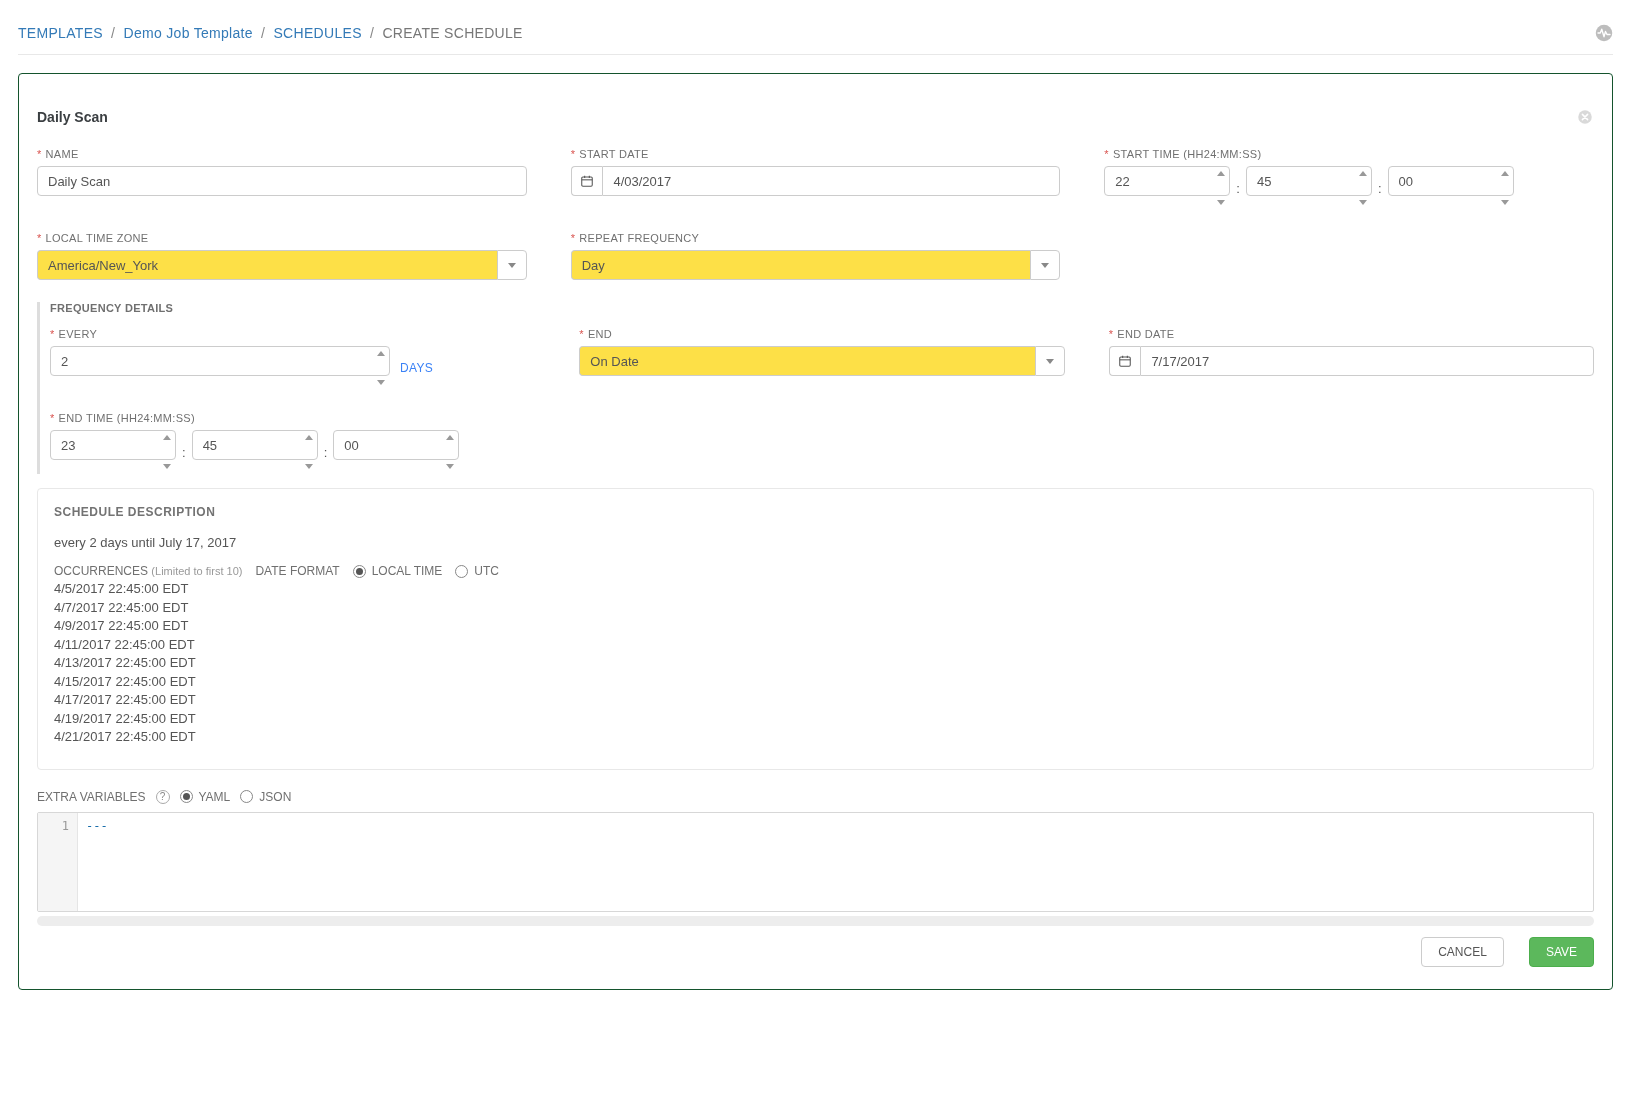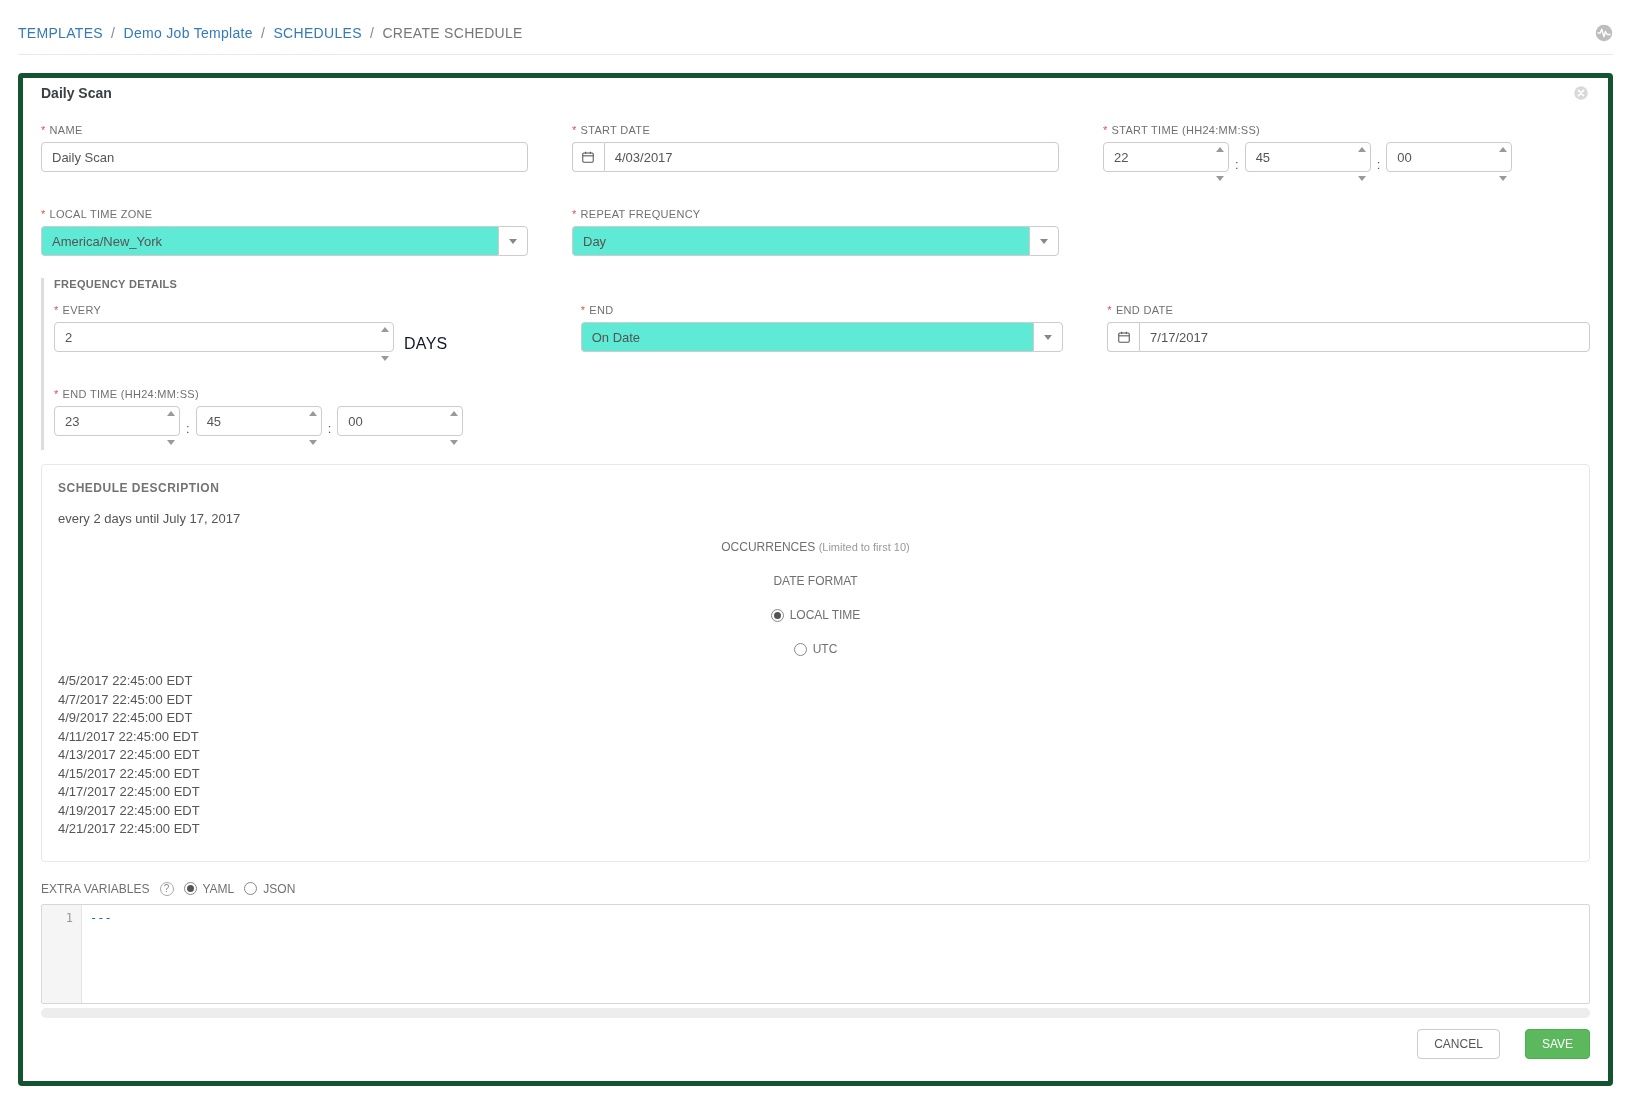--- a/index.html
+++ b/index.html
@@ -27,23 +27,23 @@
 }
 .breadcrumb a {
   color: #337ab7;
   text-decoration: none;
 }
 .breadcrumb .sep { color: #888; padding: 0 4px; }
 .activity-icon svg { display:block; }
 
 .panel {
   margin-top: 18px;
-  border: 5px solid #14532d;
+  border: 1px solid #14532d;
   border-radius: 4px;
-  padding: 6px 18px 22px;
+  padding: 34px 18px 22px;
   background: #fff;
 }
 
 .panel-header {
   display: flex;
   align-items: center;
   justify-content: space-between;
   margin-bottom: 22px;
 }
 .panel-title {
@@ -84,21 +84,21 @@
 }
 .select-wrap .select-body {
   flex: 1;
   height: 30px;
   border: 1px solid #ccc;
   border-right: none;
   border-radius: 4px 0 0 4px;
   padding: 4px 10px;
   font-size: 13px;
   color: #555;
-  background:#5eead4;
+  background:#fde047;
   display:flex;
   align-items:center;
 }
 .select-wrap .select-caret {
   width: 30px;
   height: 30px;
   border: 1px solid #ccc;
   border-radius: 0 4px 4px 0;
   background: #fff;
   display: flex;
@@ -173,21 +173,21 @@
   padding-left: 10px;
   margin-bottom: 14px;
 }
 .freq-title {
   font-size: 11px;
   letter-spacing: .3px;
   color: #707070;
   font-weight: 700;
   margin-bottom: 14px;
 }
-.unit { font-size:16px; color:#0f172a; margin-left:10px; letter-spacing:.3px; }
+.unit { font-size:12px; color:#3b82f6; margin-left:10px; letter-spacing:.3px; }
 
 .desc-box {
   border: 1px solid #e8e8e8;
   border-radius: 4px;
   padding: 16px 16px 22px;
   margin: 4px 0 20px;
 }
 .desc-title {
   font-size: 12px;
   color: #737373;
@@ -196,25 +196,24 @@
   margin-bottom: 16px;
 }
 .desc-summary {
   font-size: 13px;
   color: #555;
   margin-bottom: 14px;
 }
 .occ-row {
   display:flex;
   align-items:center;
-  gap: 20px;
+  gap: 13px;
   font-size: 12px;
   color: #707070;
-  margin-bottom: 16px;
-  flex-direction: column;
+  margin-bottom: 2px;
 }
 .occ-row .note { color:#999; font-size:11px; }
 .radio {
   display:inline-flex;
   align-items:center;
   gap:6px;
   cursor:pointer;
 }
 .radio .dot {
   width:13px;height:13px;border:1px solid #888;border-radius:50%;

